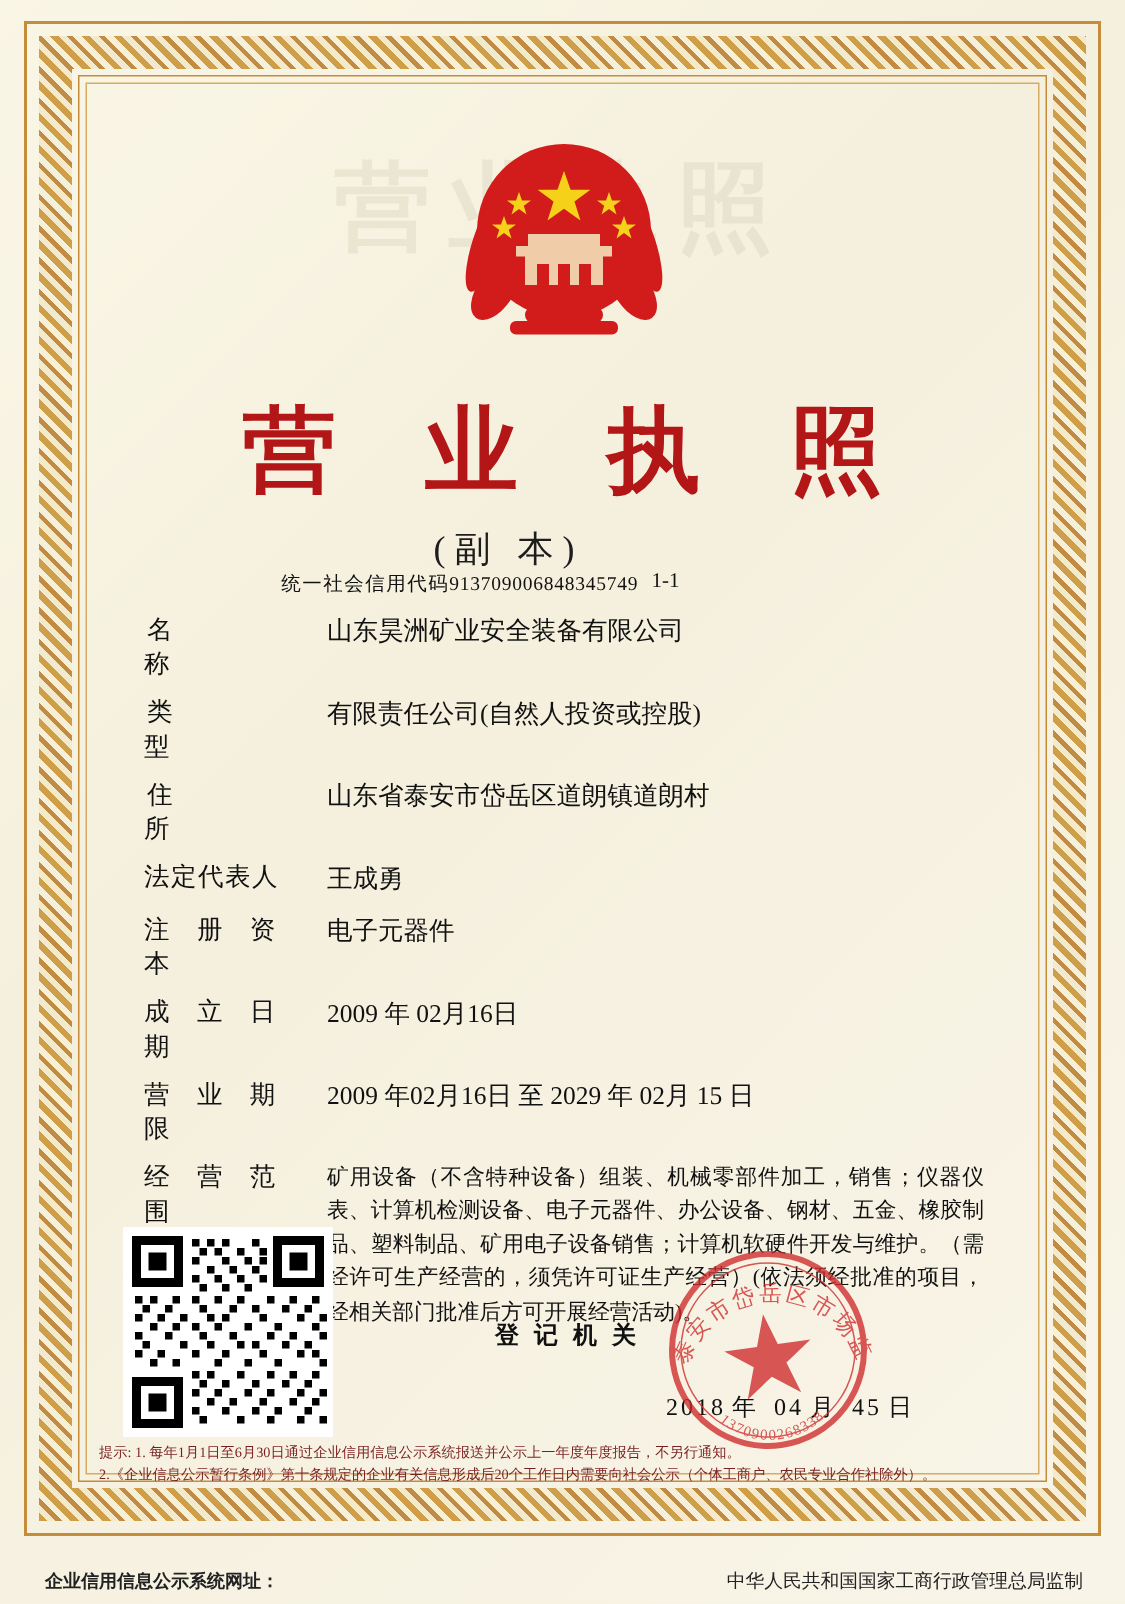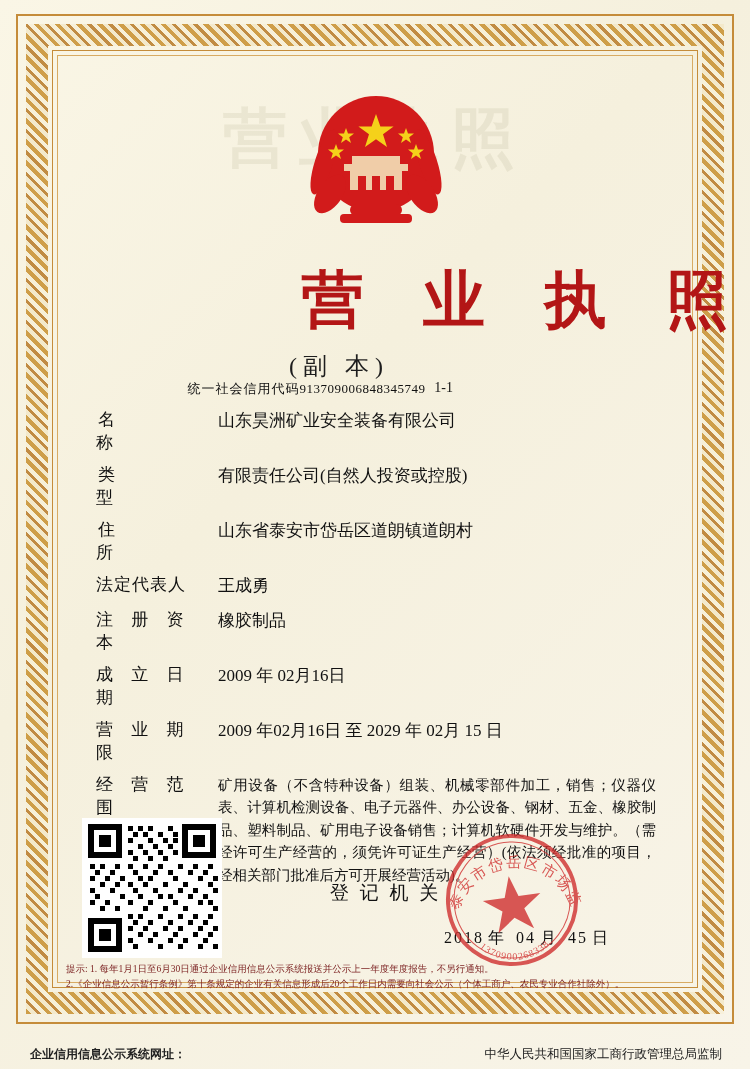--- a/index.html
+++ b/index.html
@@ -74,21 +74,21 @@
   .emblem {
     position: absolute;
     left: 300px; top: 92px;
     width: 152px; height: 140px;
   }
   
   .title {
     position: absolute;
     left: 0; top: 258px;
     width: 750px;
-    text-align: right;
+    text-align: center;
     font-family: "Liberation Serif", serif;
     font-weight: bold;
     font-size: 62px;
     letter-spacing: 22px;
     text-indent: 22px;
     color: #b31616;
   }
   .subtitle {
     position: absolute;
     left: 0; top: 350px;
@@ -159,22 +159,22 @@
     position: absolute;
     left: 82px; top: 818px;
     width: 140px; height: 140px;
     background: #fff;
   }
   
   .registrar {
     position: absolute;
     left: 330px; top: 880px;
     font-family: "Liberation Serif", serif;
-    font-size: 19px;
-    font-weight: normal;
+    font-size: 16px;
+    font-weight: bold;
     letter-spacing: 3px;
     color: #111;
   }
   .issue-date {
     position: absolute;
     left: 440px; top: 928px;
     font-family: "Liberation Serif", serif;
     font-size: 16px;
     color: #111;
     letter-spacing: 2px;
@@ -285,21 +285,21 @@
     <div class="field big">
       <div class="label sp4">住　　所</div>
       <div class="value">山东省泰安市岱岳区道朗镇道朗村</div>
     </div>
     <div class="field big">
       <div class="label">法定代表人</div>
       <div class="value">王成勇</div>
     </div>
     <div class="field big">
       <div class="label sp3">注 册 资 本</div>
-      <div class="value">橡胶制品</div>
+      <div class="value">电子元器件</div>
     </div>
     <div class="field big">
       <div class="label sp3">成 立 日 期</div>
       <div class="value dateline">2009 年 02月16日</div>
     </div>
     <div class="field big">
       <div class="label sp3">营 业 期 限</div>
       <div class="value dateline">2009 年02月16日 至 2029 年 02月 15 日</div>
     </div>
     <div class="field">

